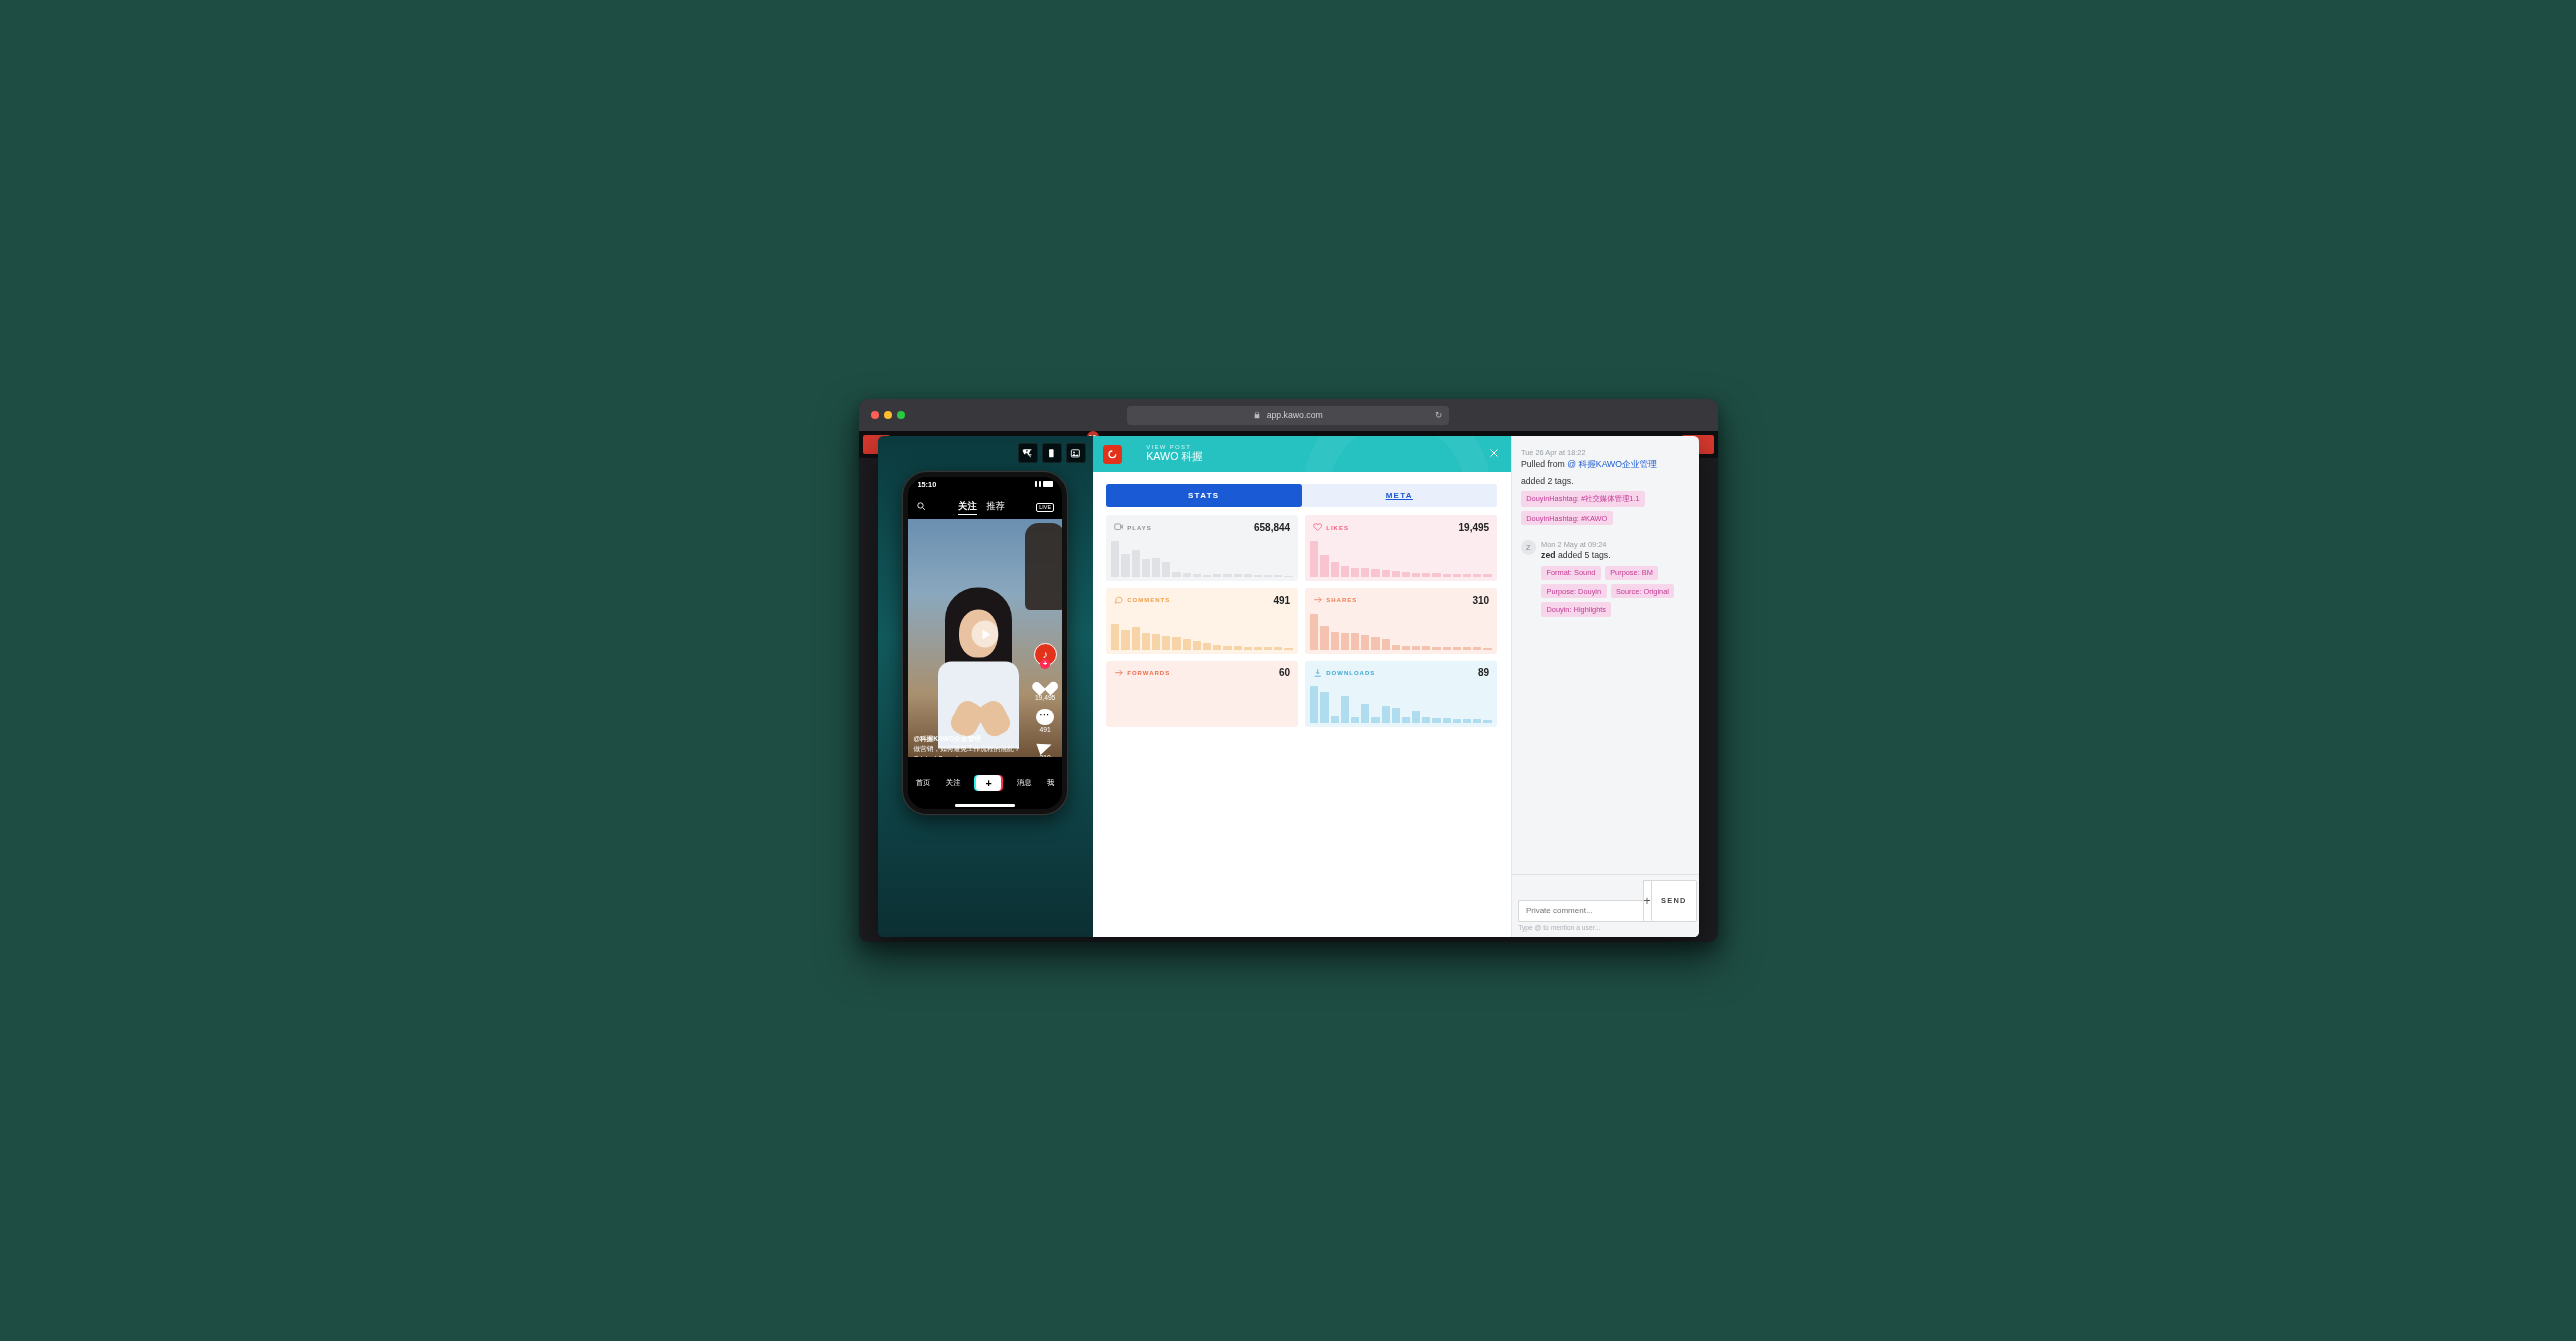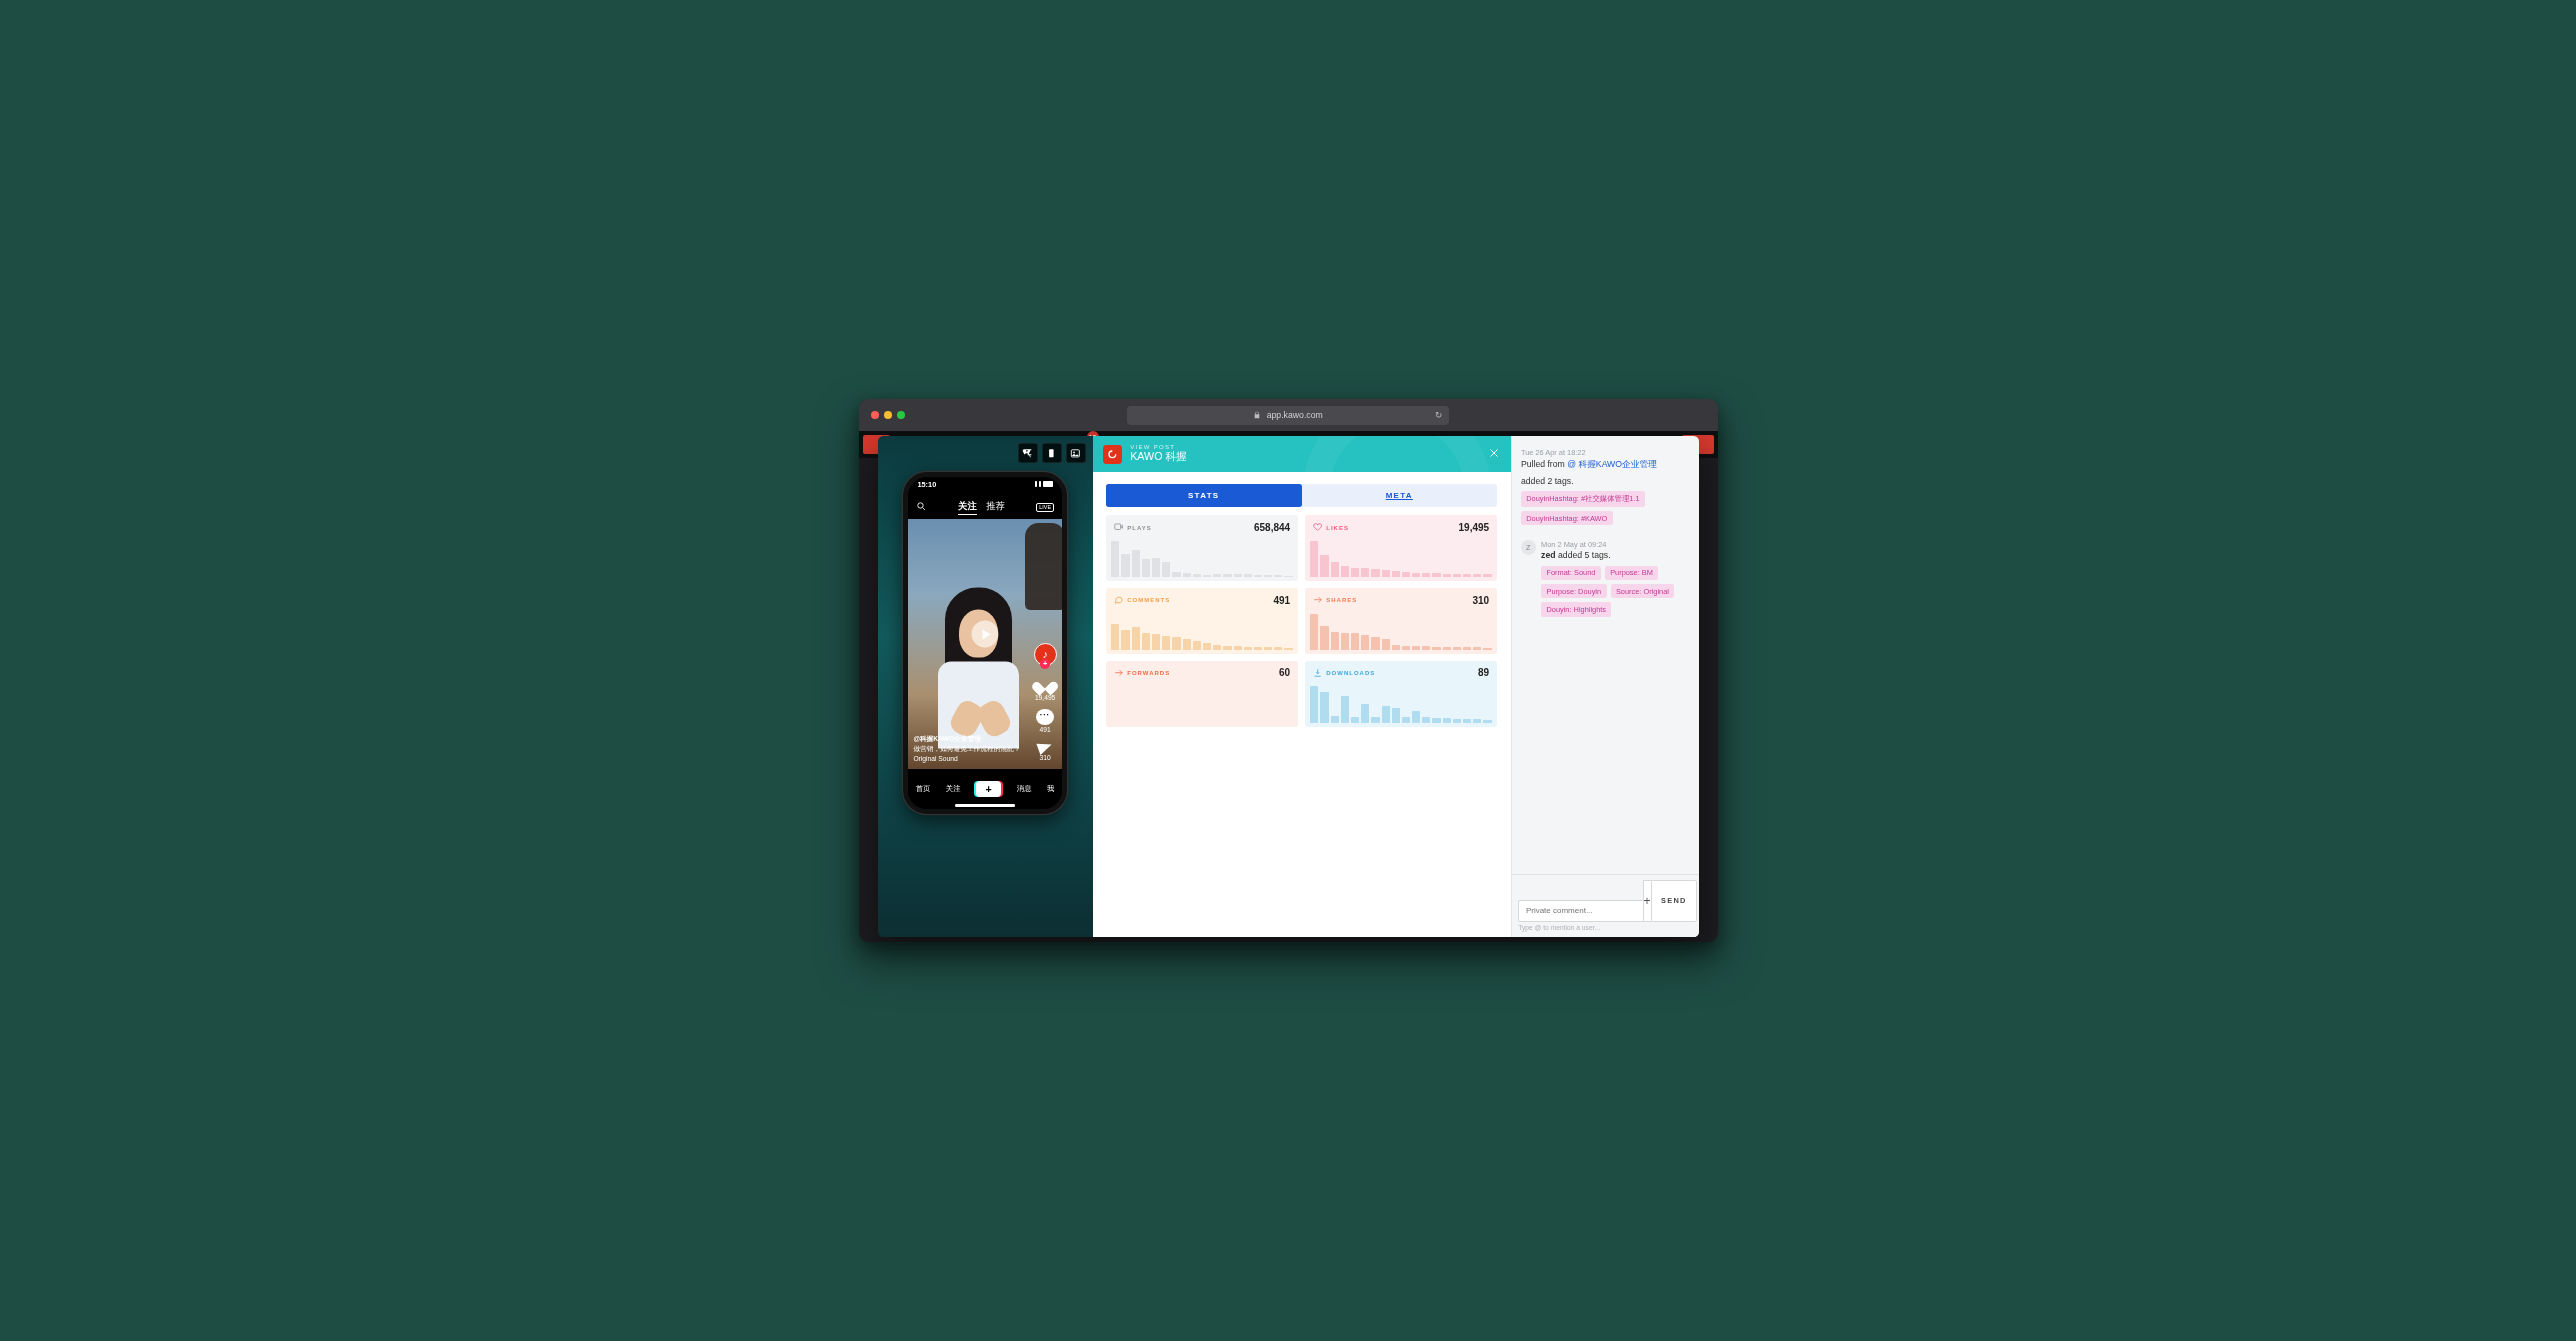--- a/index.html
+++ b/index.html
@@ -125,30 +125,30 @@
 .comment-ico { width: 17.4px; height: 16px; background: #fff; border-radius: 50%; position: relative; }
 .comment-ico::after { content:"···"; position:absolute; top:1.3px; left:3.4px; color:#000; font-weight:700; font-size:8px; letter-spacing:0.7px; }
 .share-ico { width: 0; height: 0; border-left: 14.8px solid #fff; border-top: 6.7px solid transparent; border-bottom: 6.7px solid transparent; transform: rotate(-20deg); }
 
 .caption {
   position: absolute; left: 5.4px; bottom: 5.4px; right: 40px; color: #fff; font-size: 6.7px; line-height: 1.5;
 }
 .caption .author { font-weight: 700; }
 
 .phone-bottom {
-  position: absolute; bottom: 0; left: 0; right: 0; height: 40px; background: #000;
+  position: absolute; bottom: 0; left: 0; right: 0; height: 52px; background: #000;
   display: flex; align-items: center; justify-content: space-around; color: #fff; font-size: 7.4px;
 }
 .post-btn { width: 25.5px; height: 16px; background: #fff; border-radius: 4px; display:flex;align-items:center;justify-content:center;color:#000;font-weight:800;font-size:10.7px; box-shadow: -2px 0 0 #25f4ee, 2px 0 0 #fe2c55; }
 .home-ind { position: absolute; bottom: 2.7px; left: 50%; transform: translateX(-50%); width: 60px; height: 2.7px; border-radius: 1.3px; background: #fff; }
 
 
 .stats-panel { flex: 1; background: #fff; display: flex; flex-direction: column; }
 .stats-header {
-  height: 36px; background: #26c1c1; display: flex; align-items: center; padding: 0 10.7px; gap: 8px; color: #fff; position: relative; overflow: hidden;
+  height: 36px; background: #26c1c1; display: flex; align-items: center; padding: 0 10.7px; gap: 24px; color: #fff; position: relative; overflow: hidden;
 }
 .stats-header::after {
   content: ""; position: absolute; right: 20px; top: -40px; width: 134px; height: 134px;
   border: 27px solid rgba(255,255,255,0.05); border-radius: 50%;
 }
 .brand-badge { width: 19px; height: 19px; background: #e2321a; border-radius: 3.4px; display:flex;align-items:center;justify-content:center; }
 .brand-badge svg { width: 10.7px; height: 10.7px; fill: #fff; }
 .header-text .sub { font-size: 6px; letter-spacing: 1.3px; opacity: 0.8; }
 .header-text .title { font-size: 10.7px; font-weight: 500; }
 .close-x { margin-left: auto; cursor: pointer; z-index: 2; }

